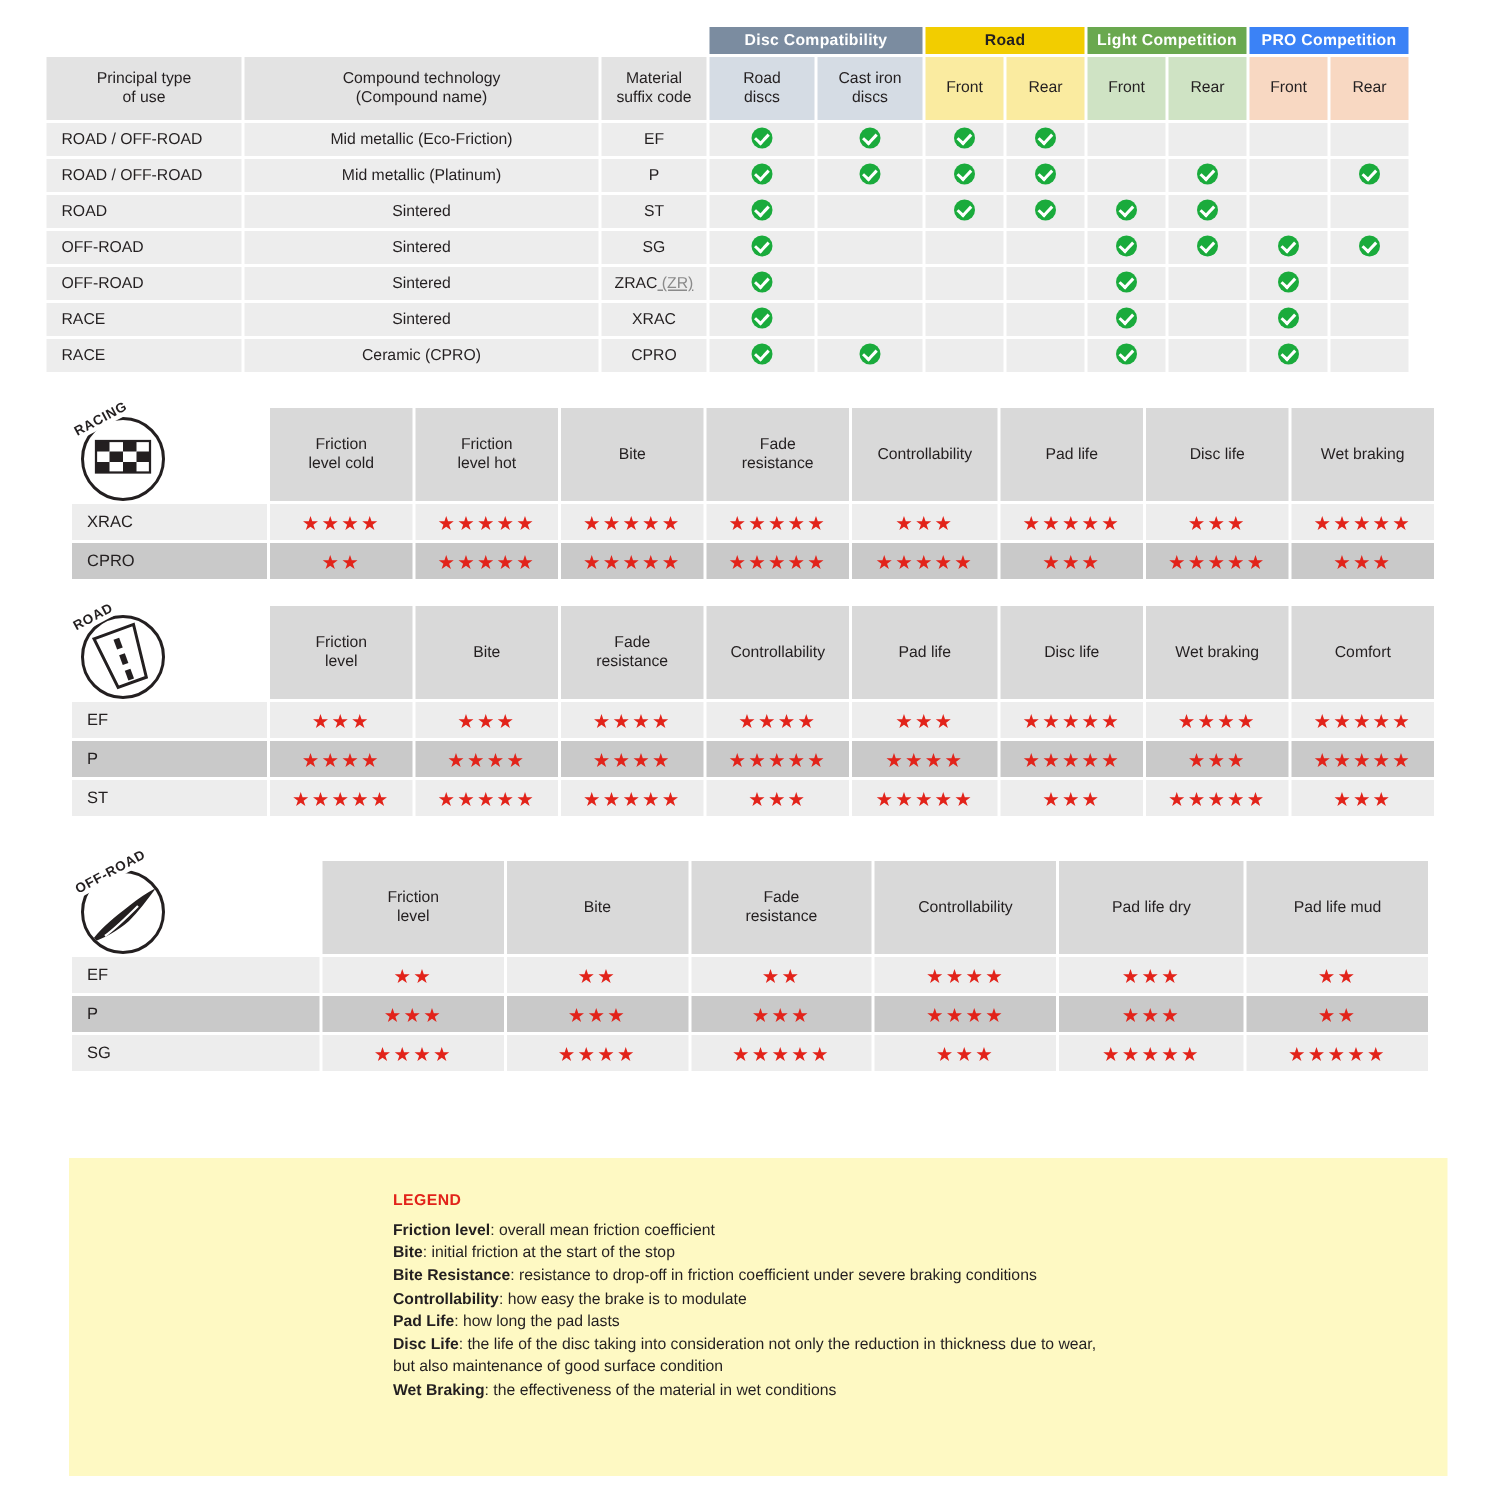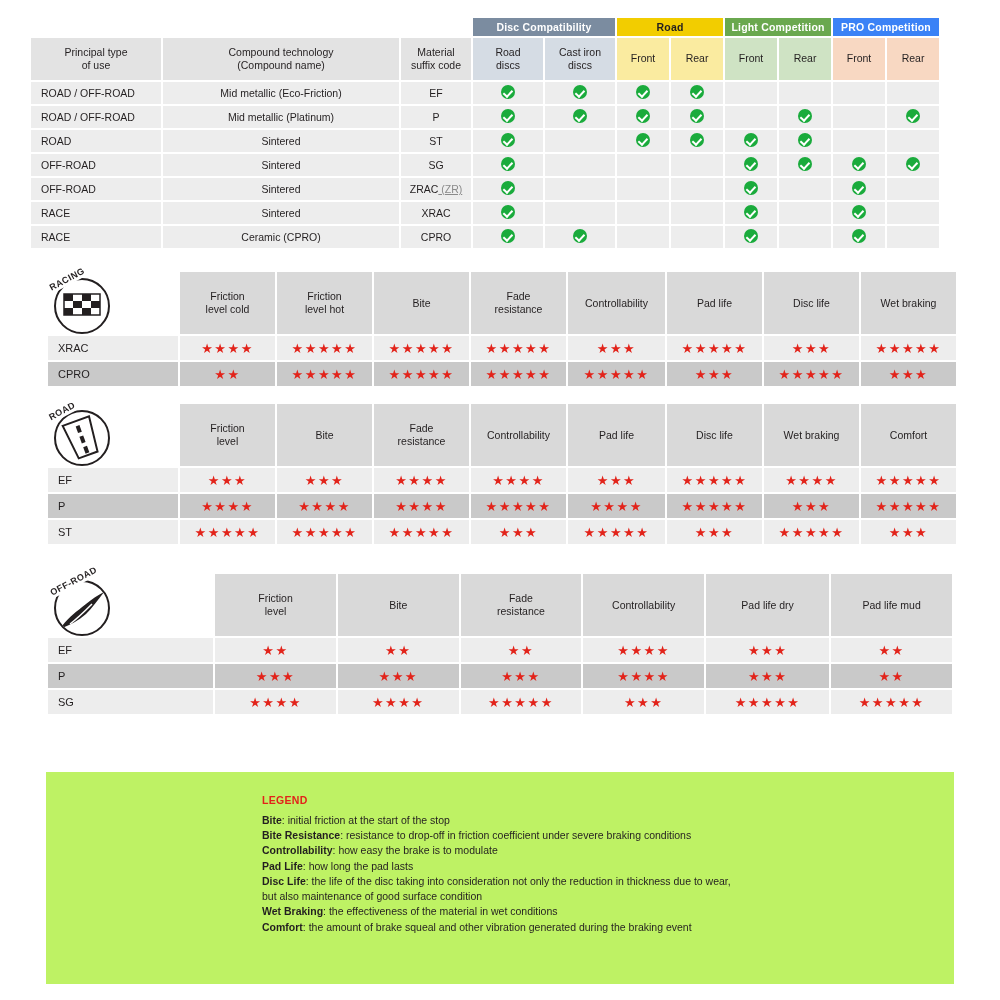--- a/index.html
+++ b/index.html
@@ -162,21 +162,22 @@
   }
   .flagwrap { position: absolute; left: 0; top: 0; width: 52px; height: 52px; }
 
   
   .legend {
     position: absolute;
     left: 46px;
     top: 772px;
     width: 908px;
     height: 212px;
-    background: #bef264;
+    background: #fef9c3;
+    padding-left: 11px;
   }
   .legend-inner {
     position: absolute;
     left: 216px;
     top: 22px;
     width: 660px;
   }
   .legend-title {
     color: #e2231a;
     font-size: 10.5px;
@@ -606,25 +607,25 @@
             <td><span class="stars">★★★★★</span></td>
           </tr>
         </tbody>
     </table>
   </div>
 
   <div class="legend">
     <div class="legend-inner">
       <div class="legend-title">LEGEND</div>
       <div id="legend-lines">
+          <div class="legend-line"><b>Friction level</b><span>: overall mean friction coefficient</span></div>
           <div class="legend-line"><b>Bite</b><span>: initial friction at the start of the stop</span></div>
           <div class="legend-line"><b>Bite Resistance</b><span>: resistance to drop-off in friction coefficient under severe braking conditions</span></div>
           <div class="legend-line"><b>Controllability</b><span>: how easy the brake is to modulate</span></div>
           <div class="legend-line"><b>Pad Life</b><span>: how long the pad lasts</span></div>
           <div class="legend-line"><b>Disc Life</b><span>: the life of the disc taking into consideration not only the reduction in thickness due to wear,</span></div>
           <div class="legend-line"><span>but also maintenance of good surface condition</span></div>
           <div class="legend-line"><b>Wet Braking</b><span>: the effectiveness of the material in wet conditions</span></div>
-          <div class="legend-line"><b>Comfort</b><span>: the amount of brake squeal and other vibration generated during the braking event</span></div>
         </div>
     </div>
   </div>
 
 </div>
 
 </body></html>

